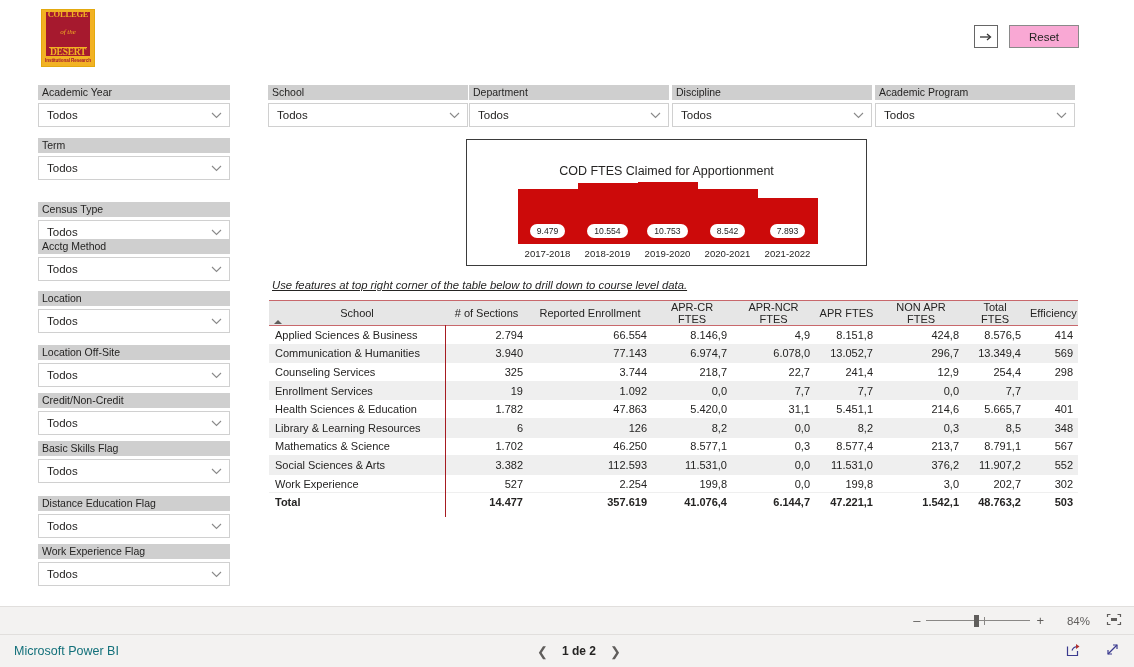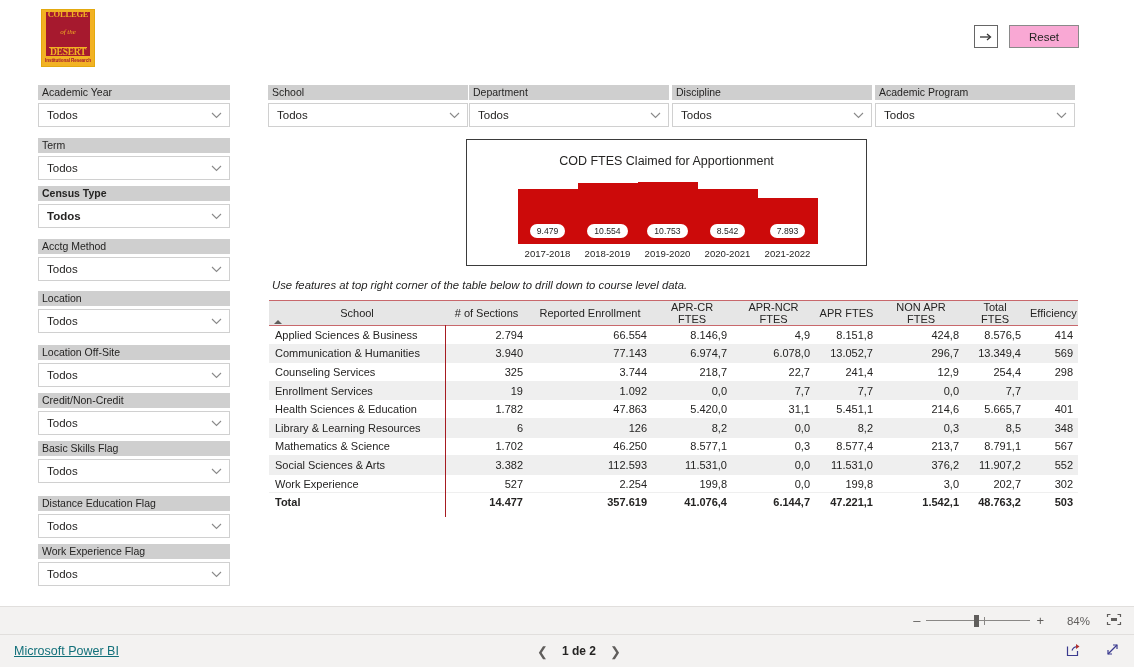--- a/index.html
+++ b/index.html
@@ -73,42 +73,42 @@
     display: flex; align-items: center; justify-content: space-between;
     padding: 0 7px 0 8px; margin-top: 3px;
   }
 
   
   .chart-card {
     position: absolute; left: 466px; top: 139px; width: 401px; height: 127px;
     border: 1px solid #3b3b3b; background: #fff;
   }
   .chart-title {
-    text-align: center; font-size: 12.5px; color: #252423; margin-top: 14px;
+    text-align: center; font-size: 12.5px; color: #252423; margin-top: 24px;
   }
   .chart-plot {
     position: absolute; left: 0; bottom: 6px; width: 401px; height: 82px;
     display: flex; align-items: flex-end; justify-content: center; 
   }
   .bar-group { width: 60px; display: flex; flex-direction: column; align-items: center; }
   .bar {
     width: 60px; background: #CC0A0A; position: relative;
     display: flex; align-items: center; justify-content: center;
   }
   .bar-label {
     background: #fff; border-radius: 7px; font-size: 8.6px; color: #252423;
     padding: 2px 7px; white-space: nowrap; position: absolute; bottom: 6px;
   }
   .bar-cat { font-size: 9.6px; color: #252423; margin-top: 4px; white-space: nowrap; }
 
   
   .hint {
     position: absolute; left: 272px; top: 279px;
     font-size: 11.3px; font-style: italic; color: #252423;
-    white-space: nowrap;
+    text-decoration: underline; white-space: nowrap;
   }
 
   
   .tbl-wrap { position: absolute; left: 269px; top: 300px; width: 809px; }
   table.ftes { border-collapse: collapse; width: 809px; table-layout: fixed; font-size: 11px; }
   table.ftes thead th {
     background: #E6E6E6; color: #252423; font-weight: 400; font-size: 11px;
     height: 20px; text-align: center; vertical-align: middle;
     border-top: 1.5px solid #C8686C; border-bottom: 1.5px solid #C8686C;
     position: relative; padding: 0 4px;
@@ -148,21 +148,21 @@
   .zm-pct   { font-size: 11.5px; color: #605E5C; margin-left: 14px; width: 32px; text-align: right; }
   .zm-fit   { margin-left: 16px; }
 
   .footer {
     position: absolute; left: 0; top: 634px; width: 1134px; height: 33px;
     background: #F3F2F1; border-top: 1px solid #E1DFDD;
     display: flex; align-items: center;
   }
   .pbi-link {
     position: absolute; left: 14px; font-size: 12.5px; color: #12707A;
-    text-decoration: underline; cursor: pointer;
+    cursor: pointer;
   }
   .pager { position: absolute; left: 537px; display: flex; align-items: center; gap: 14px; }
   .pager-arrow { font-size: 13px; color: #605E5C; cursor: pointer; }
   .pager-text { font-size: 12px; color: #252423; font-weight: 700; }
   .foot-icons { position: absolute; right: 14px; display: flex; align-items: center; gap: 24px; }
 </style>
 </head>
 <body>
 
 <div class="canvas">
@@ -200,21 +200,21 @@
       </div>
       <div class="slicer" style="top: 138px;">
         <div class="slicer-label">Term</div>
         <div class="slicer-box">
           <span class="slicer-val">Todos</span>
           <svg class="chev" viewBox="0 0 11 7">
             <path d="M1 1 L5.5 5.5 L10 1" stroke="#8a8a8a" stroke-width="1.1" fill="none"></path>
           </svg>
         </div>
       </div>
-      <div class="slicer" style="top: 186px; font-weight: bold;">
+      <div class="slicer" style="top: 202px;">
         <div class="slicer-label">Census Type</div>
         <div class="slicer-box">
           <span class="slicer-val">Todos</span>
           <svg class="chev" viewBox="0 0 11 7">
             <path d="M1 1 L5.5 5.5 L10 1" stroke="#8a8a8a" stroke-width="1.1" fill="none"></path>
           </svg>
         </div>
       </div>
       <div class="slicer" style="top: 239px;">
         <div class="slicer-label">Acctg Method</div>

